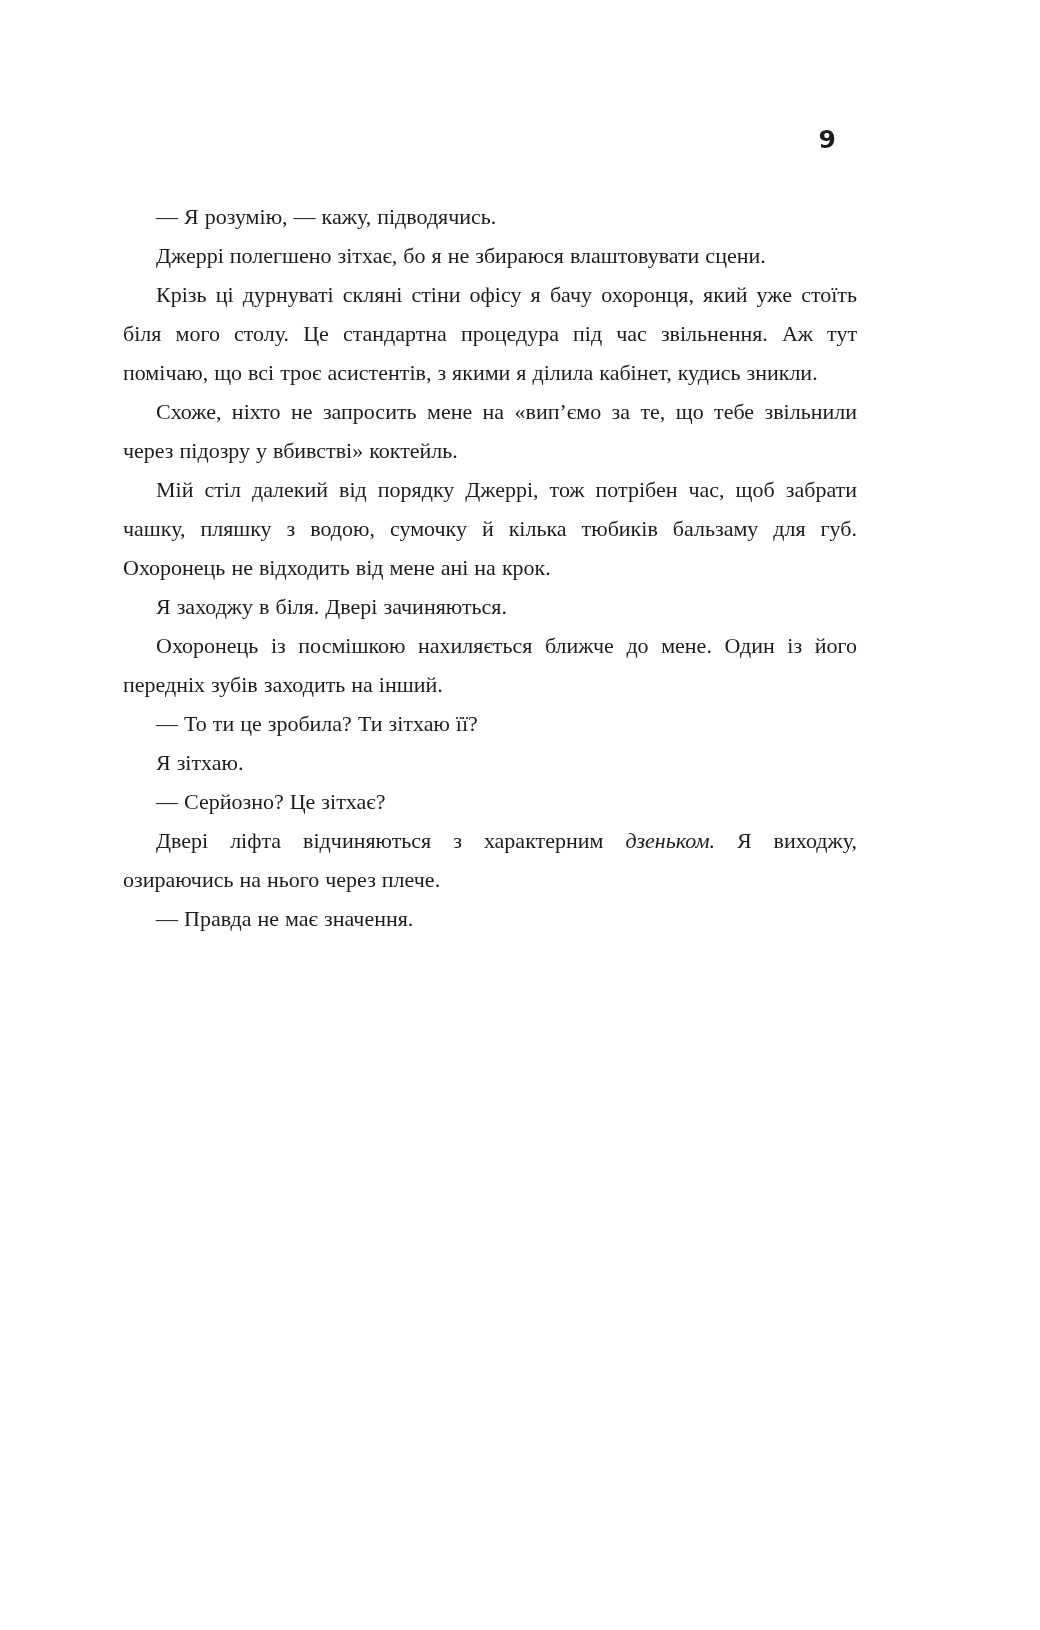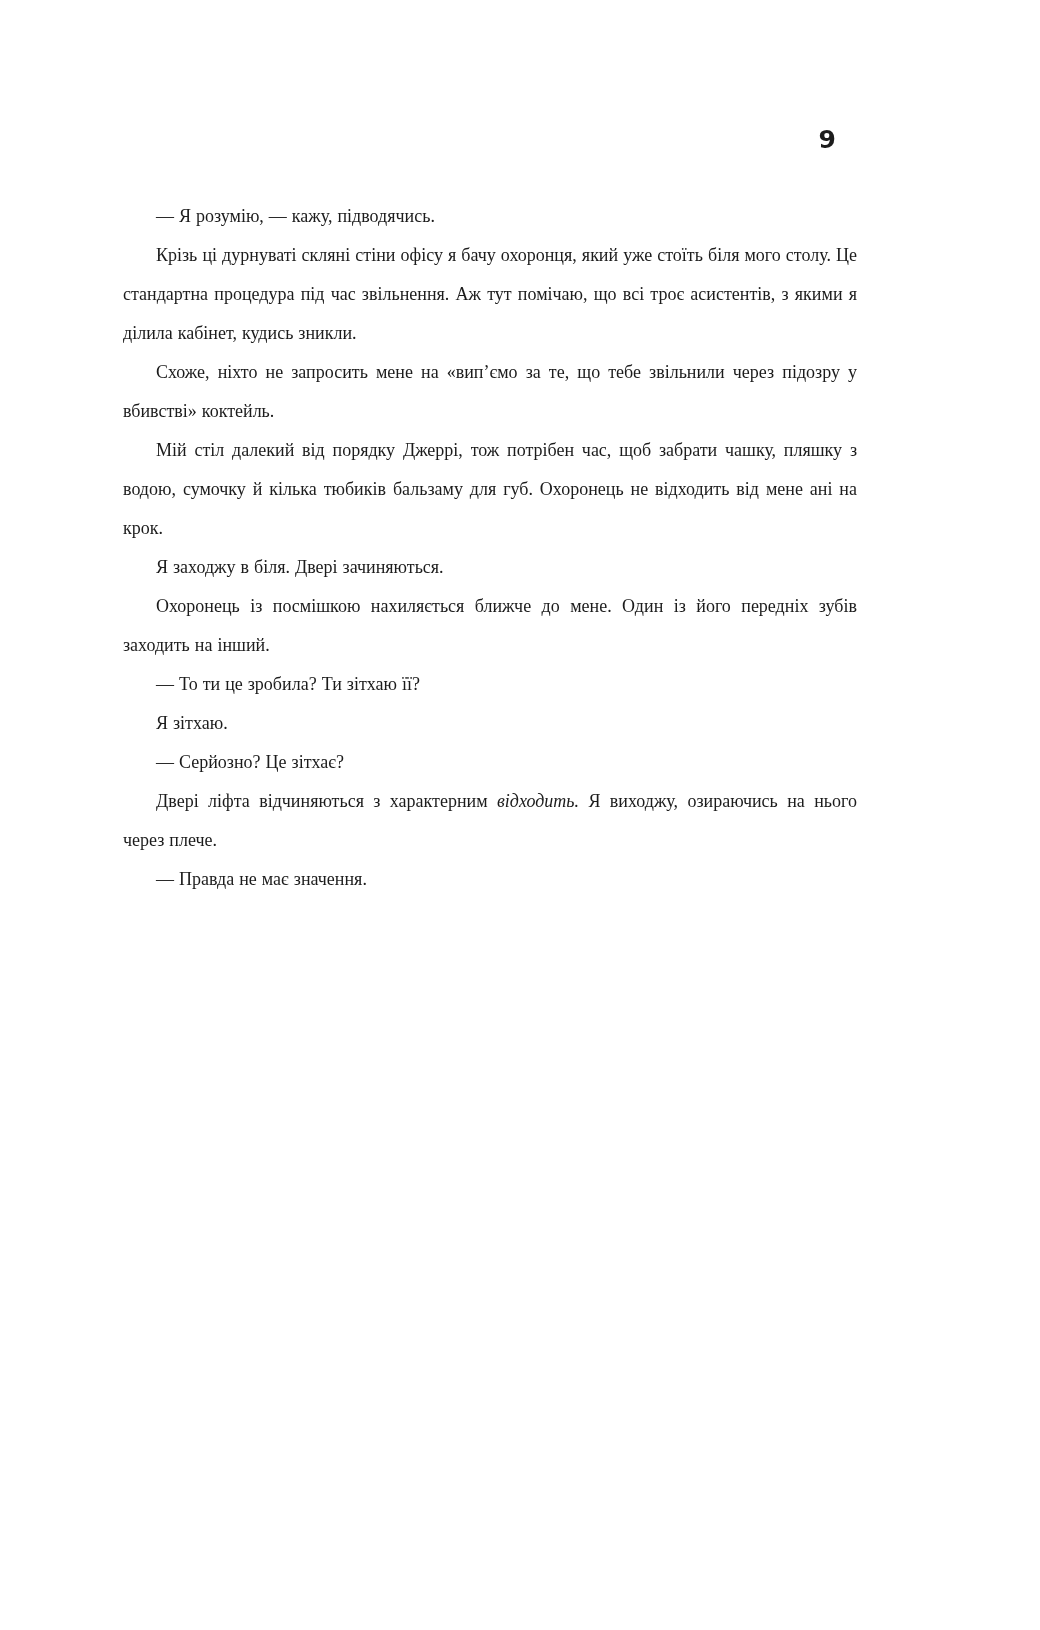--- a/index.html
+++ b/index.html
@@ -32,44 +32,45 @@
     letter-spacing: 0;
   }
   .text-block {
     position: absolute;
     top: 197px;
     left: 123px;
     width: 734px;
   }
   .text-block p {
     margin: 0;
-    font-size: 18px;
+    font-size: 22px;
     line-height: 39px;
     text-align: justify;
     text-indent: 33px;
     word-spacing: 0.5px;
   }
   .text-block p span {
     font-style: normal;
   }
   .text-block p span.italic {
     font-style: italic;
   }
 </style>
 </head>
 <body>
 
 <div class="page">
   <div class="page-number">9</div>
   <div class="text-block">
       <p><span>— Я розумію, — кажу, підводячись.</span></p>
+      <p><span>Джеррі полегшено зітхає, бо я не збираюся влаштовувати сцени.</span></p>
       <p><span>Крізь ці дурнуваті скляні стіни офісу я бачу охоронця, який уже стоїть біля мого столу. Це стандартна процедура під час звільнення. Аж тут помічаю, що всі троє асистентів, з якими я ділила кабінет, кудись зникли.</span></p>
       <p><span>Схоже, ніхто не запросить мене на «вип’ємо за те, що тебе звільнили через підозру у вбивстві» коктейль.</span></p>
       <p><span>Мій стіл далекий від порядку Джеррі, тож потрібен час, щоб забрати чашку, пляшку з водою, сумочку й кілька тюбиків бальзаму для губ. Охоронець не відходить від мене ані на крок.</span></p>
       <p><span>Я заходжу в біля. Двері зачиняються.</span></p>
       <p><span>Охоронець із посмішкою нахиляється ближче до мене. Один із його передніх зубів заходить на інший.</span></p>
       <p><span>— То ти це зробила? Ти зітхаю її?</span></p>
       <p><span>Я зітхаю.</span></p>
       <p><span>— Серйозно? Це зітхає?</span></p>
-      <p><span>Двері ліфта відчиняються з характерним </span><span class="italic">відходить.</span><span> Я виходжу, озираючись на нього через плече.</span></p>
+      <p><span>Двері ліфта відчиняються з характерним </span><span class="italic">дзеньком.</span><span> Я виходжу, озираючись на нього через плече.</span></p>
       <p><span>— Правда не має значення.</span></p>
     </div>
 </div>
 
 </body></html>

